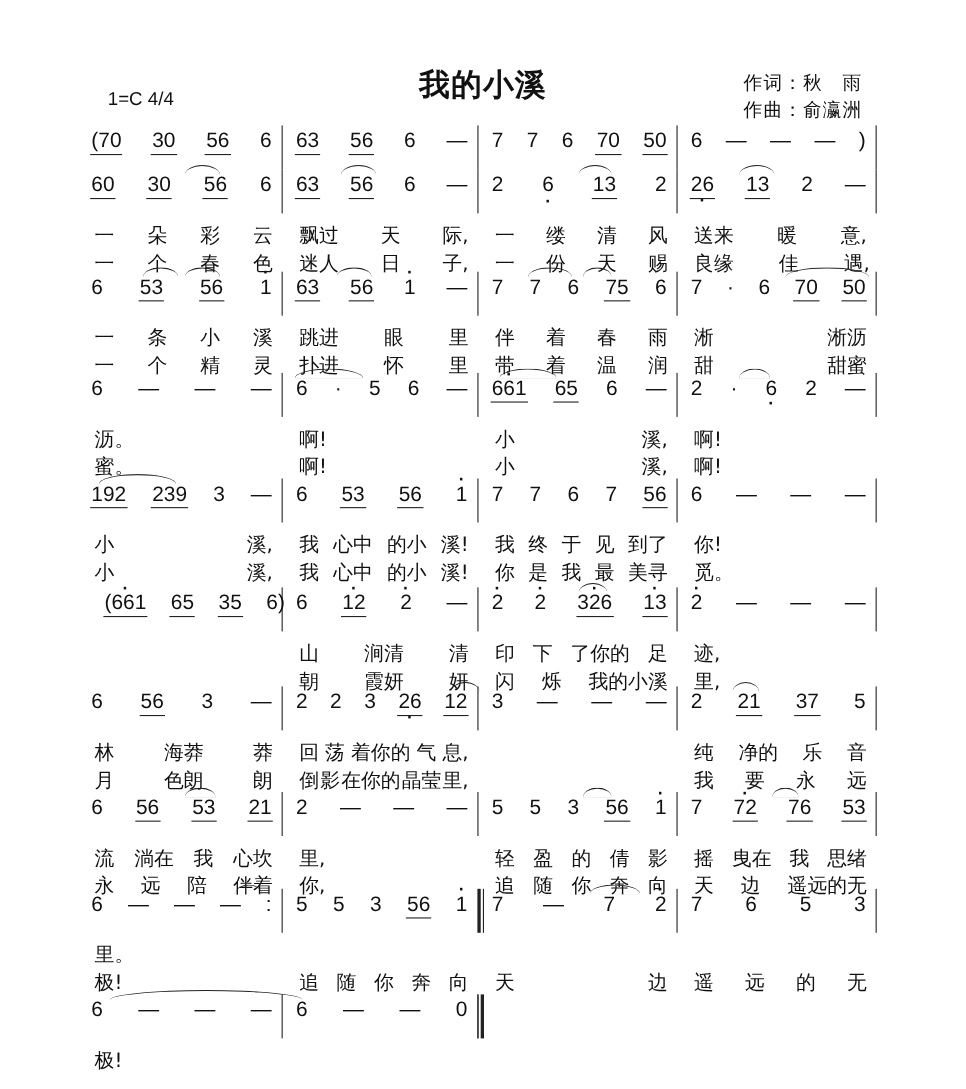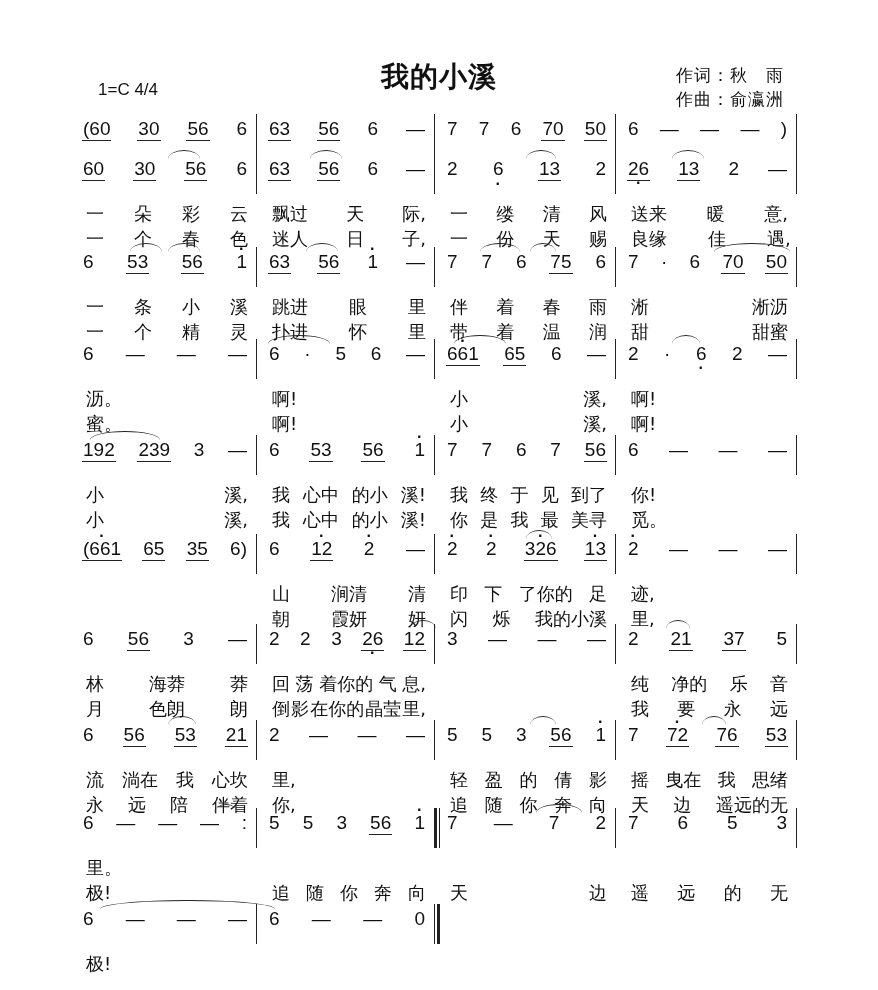--- a/index.html
+++ b/index.html
@@ -29,21 +29,21 @@
 <div class="abs title">我的小溪</div>
 <div class="abs credit" style="top:64px">作词：秋　雨</div>
 <div class="abs credit" style="top:88px">作曲：俞瀛洲</div>
 
 <div id="score">
     <div class="system" style="top: 132px;">
       <div class="bar" style="left: 256px;"></div>
       <div class="bar" style="left: 434px;"></div>
       <div class="bar" style="left: 615px;"></div>
       <div class="bar" style="left: 796px;"></div>
-      <div class="note" style="left: 82px; width: 166px; display: flex; justify-content: space-between;"><span class="n ul1">(60</span><span class="n ul1">30</span><span class="n ul1">56</span><span class="n">6</span></div>
+      <div class="note" style="left: 82px; width: 166px; display: flex; justify-content: space-between;"><span class="n ul1">(70</span><span class="n ul1">30</span><span class="n ul1">56</span><span class="n">6</span></div>
       <div class="note" style="left: 268px; width: 158px; display: flex; justify-content: space-between;"><span class="n ul1">63</span><span class="n ul1">56</span><span class="n">6</span><span class="n">—</span></div>
       <div class="note" style="left: 446px; width: 161px; display: flex; justify-content: space-between;"><span class="n">7</span><span class="n">7</span><span class="n">6</span><span class="n ul1">70</span><span class="n ul1">50</span></div>
       <div class="note" style="left: 627px; width: 161px; display: flex; justify-content: space-between;"><span class="n">6</span><span class="n">—</span><span class="n">—</span><span class="n">—</span><span class="n">)</span></div>
     </div>
     <div class="system" style="top: 172px;">
       <div class="bar" style="left: 256px;"></div>
       <div class="bar" style="left: 434px;"></div>
       <div class="bar" style="left: 615px;"></div>
       <div class="bar" style="left: 796px;"></div>
       <div class="note" style="left: 82px; width: 166px; display: flex; justify-content: space-between;"><span class="n ul1">60</span><span class="n ul1">30</span><span class="n ul1">56</span><span class="n">6</span></div>
@@ -125,21 +125,21 @@
       <div class="lyric" style="top: 55px; left: 86px; width: 162px; display: flex; justify-content: space-between;"><span style="position: static;">小</span><span style="position: static;">溪,</span></div>
       <div class="lyric" style="top: 55px; left: 272px; width: 154px; display: flex; justify-content: space-between;"><span style="position: static;">我</span><span style="position: static;">心中</span><span style="position: static;">的小</span><span style="position: static;">溪!</span></div>
       <div class="lyric" style="top: 55px; left: 450px; width: 157px; display: flex; justify-content: space-between;"><span style="position: static;">你</span><span style="position: static;">是</span><span style="position: static;">我</span><span style="position: static;">最</span><span style="position: static;">美寻</span></div>
       <div class="lyric" style="top: 55px; left: 631px; width: 157px;">觅。</div>
     </div>
     <div class="system" style="top: 552px;">
       <div class="bar" style="left: 256px;"></div>
       <div class="bar" style="left: 434px;"></div>
       <div class="bar" style="left: 615px;"></div>
       <div class="bar" style="left: 796px;"></div>
-      <div class="note" style="left: 82px; width: 166px; display: flex; justify-content: space-between;"><span class="n ul1 dot-hi">(661</span><span class="n ul1">65</span><span class="n ul1">35</span><span class="n">6)</span></div>
+      <div class="note" style="left: 94px; width: 166px; display: flex; justify-content: space-between;"><span class="n ul1 dot-hi">(661</span><span class="n ul1">65</span><span class="n ul1">35</span><span class="n">6)</span></div>
       <div class="note" style="left: 268px; width: 158px; display: flex; justify-content: space-between;"><span class="n">6</span><span class="n ul1 dot-hi">12</span><span class="n dot-hi">2</span><span class="n">—</span></div>
       <div class="note" style="left: 446px; width: 161px; display: flex; justify-content: space-between;"><span class="n dot-hi">2</span><span class="n dot-hi">2</span><span class="n ul1 dot-hi">326</span><span class="n ul1 dot-hi">13</span></div>
       <div class="note" style="left: 627px; width: 161px; display: flex; justify-content: space-between;"><span class="n dot-hi">2</span><span class="n">—</span><span class="n">—</span><span class="n">—</span></div>
       <div class="arc" style="left: 526px; width: 26px; top: -22px;"></div>
       <div class="lyric" style="top: 30px; left: 272px; width: 154px; display: flex; justify-content: space-between;"><span style="position: static;">山</span><span style="position: static;">涧清</span><span style="position: static;">清</span></div>
       <div class="lyric" style="top: 30px; left: 450px; width: 157px; display: flex; justify-content: space-between;"><span style="position: static;">印</span><span style="position: static;">下</span><span style="position: static;">了你的</span><span style="position: static;">足</span></div>
       <div class="lyric" style="top: 30px; left: 631px; width: 157px;">迹,</div>
       <div class="lyric" style="top: 55px; left: 272px; width: 154px; display: flex; justify-content: space-between;"><span style="position: static;">朝</span><span style="position: static;">霞妍</span><span style="position: static;">妍</span></div>
       <div class="lyric" style="top: 55px; left: 450px; width: 157px; display: flex; justify-content: space-between;"><span style="position: static;">闪</span><span style="position: static;">烁</span><span style="position: static;">我的小溪</span></div>
       <div class="lyric" style="top: 55px; left: 631px; width: 157px;">里,</div>

